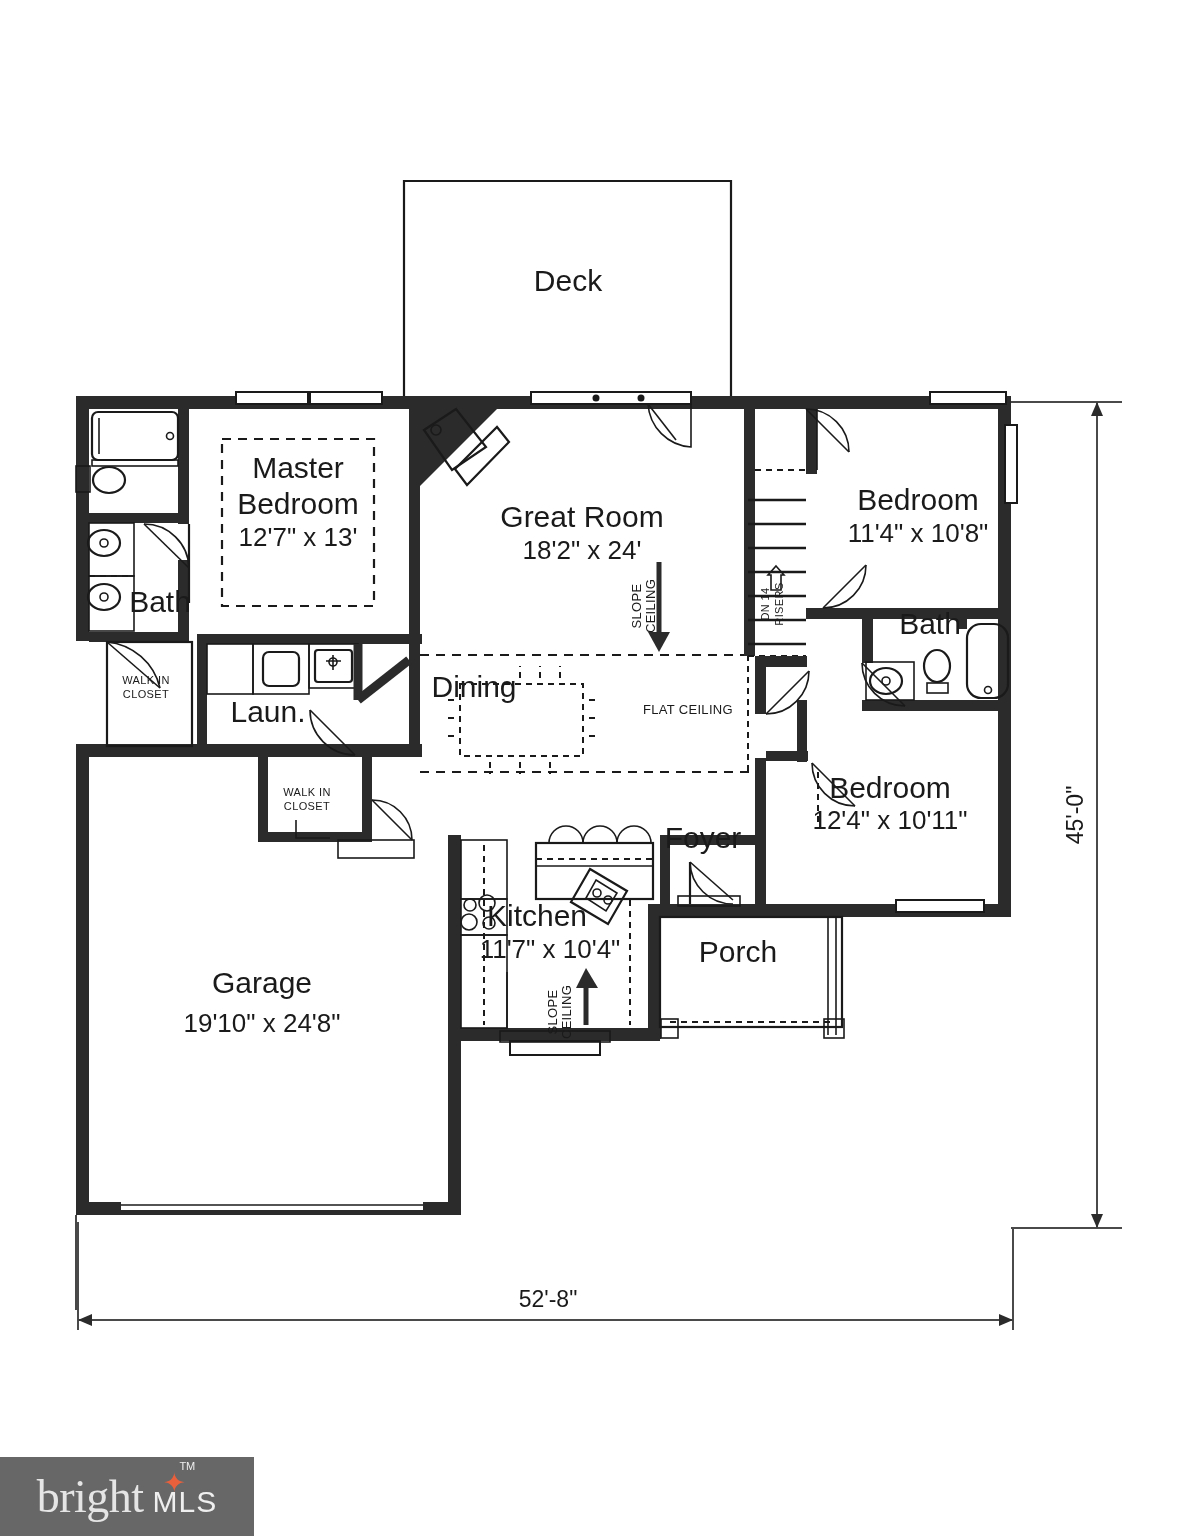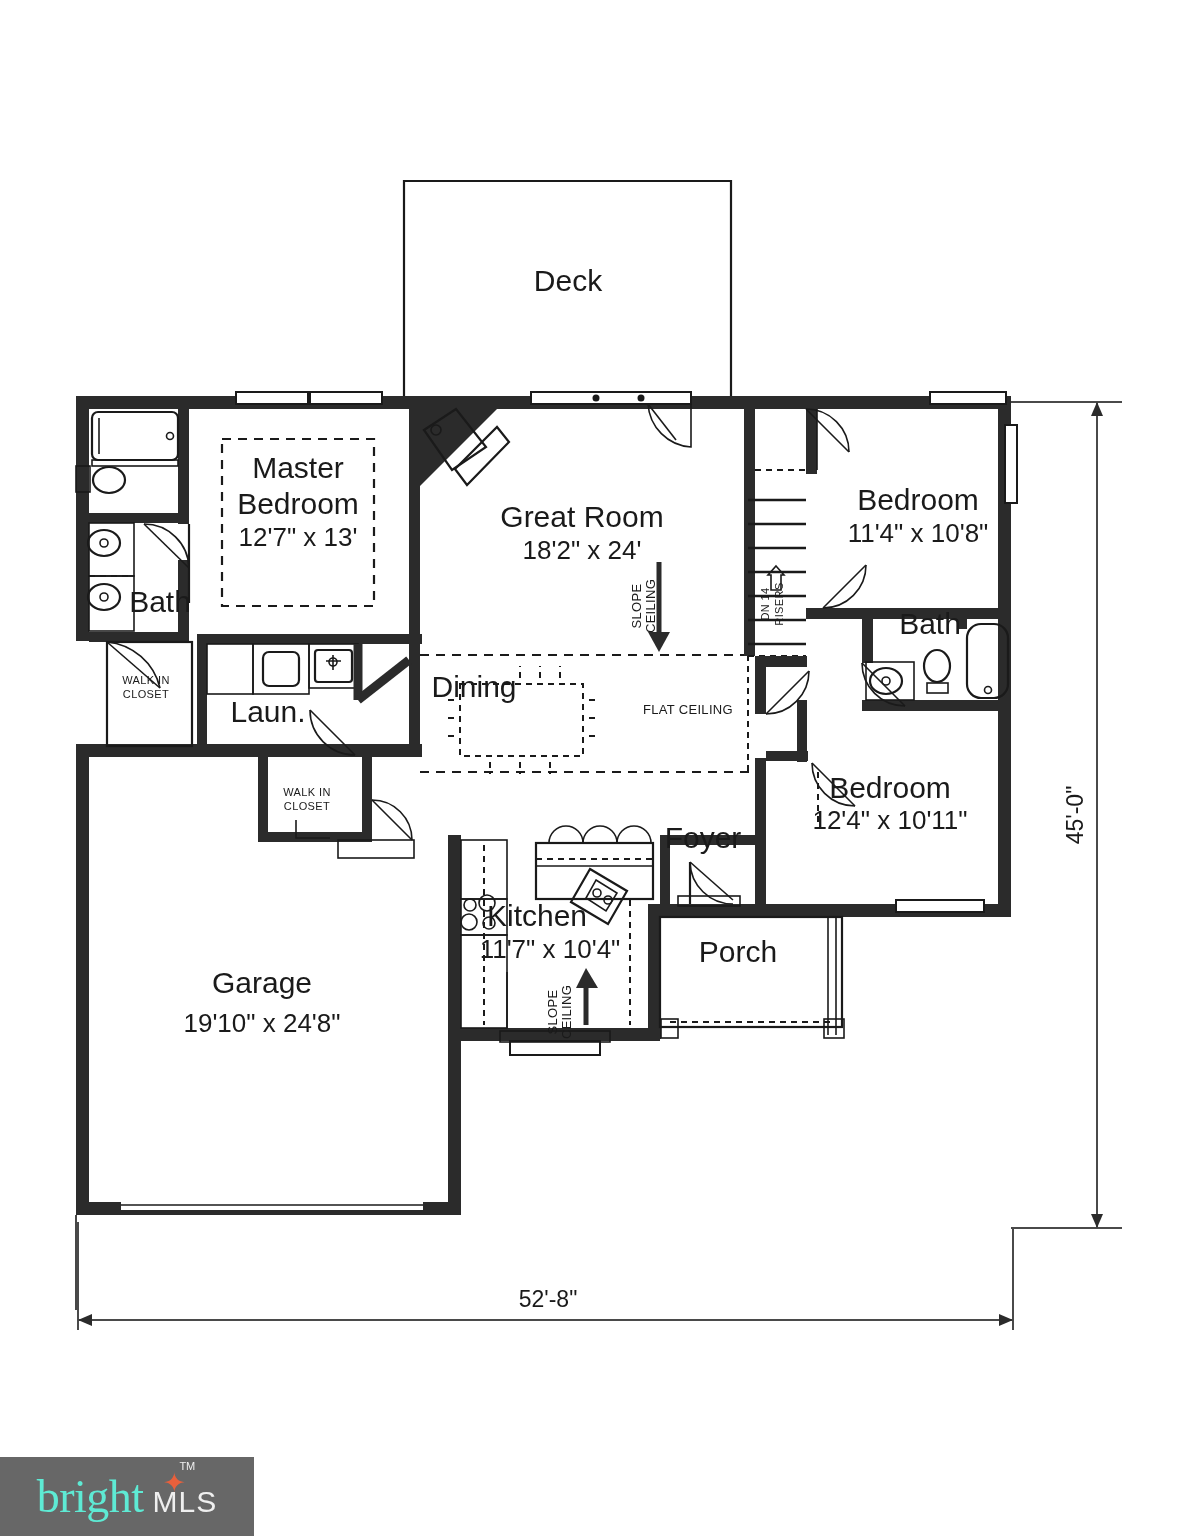--- a/index.html
+++ b/index.html
@@ -30,21 +30,21 @@
   .dimline{stroke:#4a4a4a;stroke-width:2;fill:none;}
 
   
   #mls-logo{
     position:absolute;left:0;top:1457px;width:254px;height:79px;
     background:#676767;display:flex;align-items:center;justify-content:center;
   }
   #mls-logo .lg-wrap{position:relative;display:flex;align-items:baseline;}
   #mls-logo .lg-bright{
     font-family:"Liberation Serif","DejaVu Serif",serif;
-    font-size:46px;color:#5eead4;letter-spacing:-0.5px;line-height:1;
+    font-size:46px;color:#e5e5e5;letter-spacing:-0.5px;line-height:1;
   }
   #mls-logo .lg-mls{
     font-family:"Liberation Sans","DejaVu Sans",sans-serif;
     font-size:30px;color:#efefef;letter-spacing:1px;margin-left:9px;line-height:1;
   }
   #mls-logo .lg-star{
     position:absolute;right:30px;top:-4px;width:26px;height:26px;color:#e8603c;
     font-size:27px;line-height:26px;text-align:center;
   }
   #mls-logo .lg-tm{

